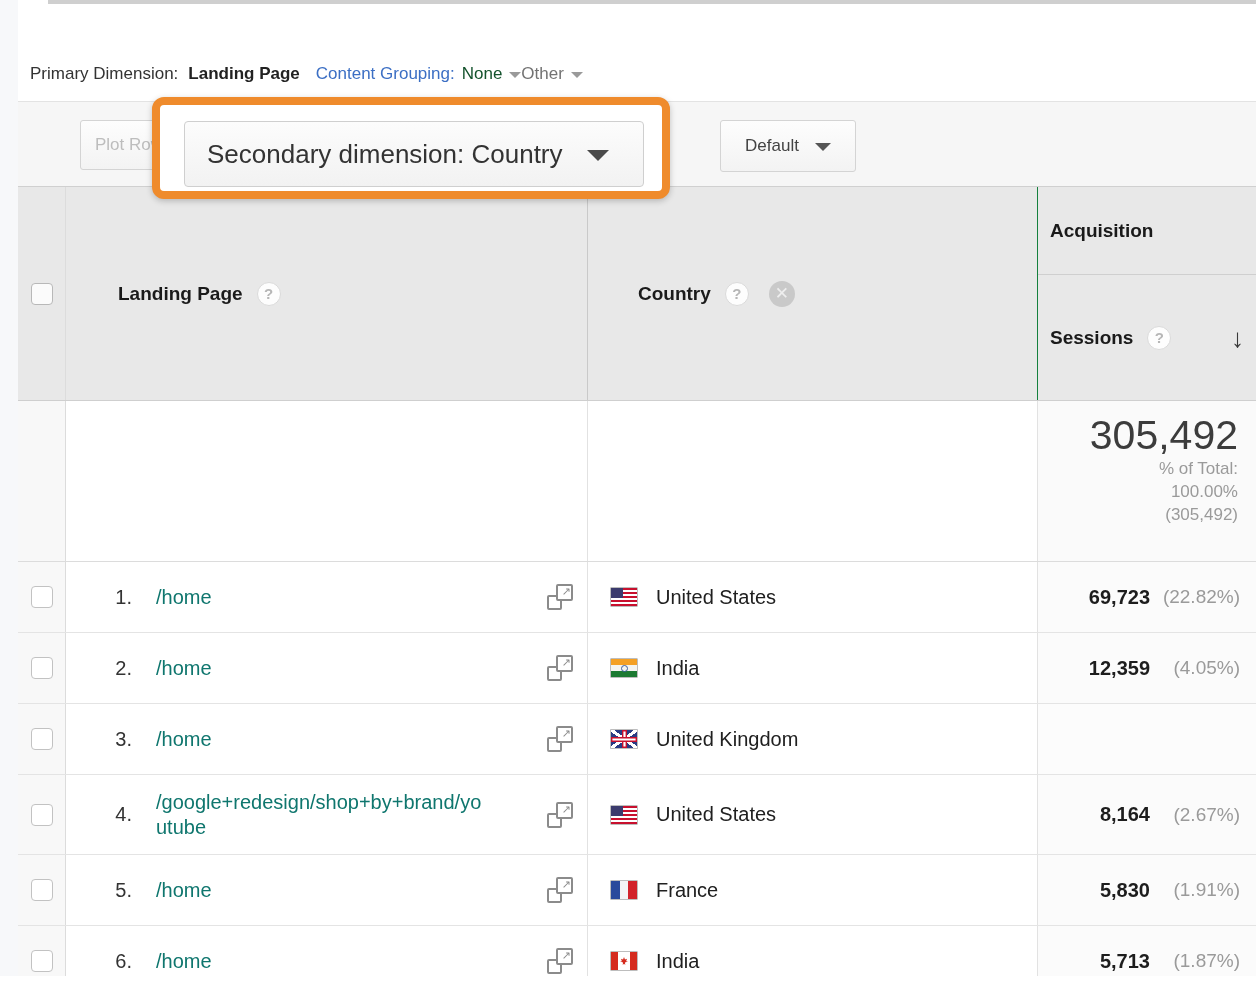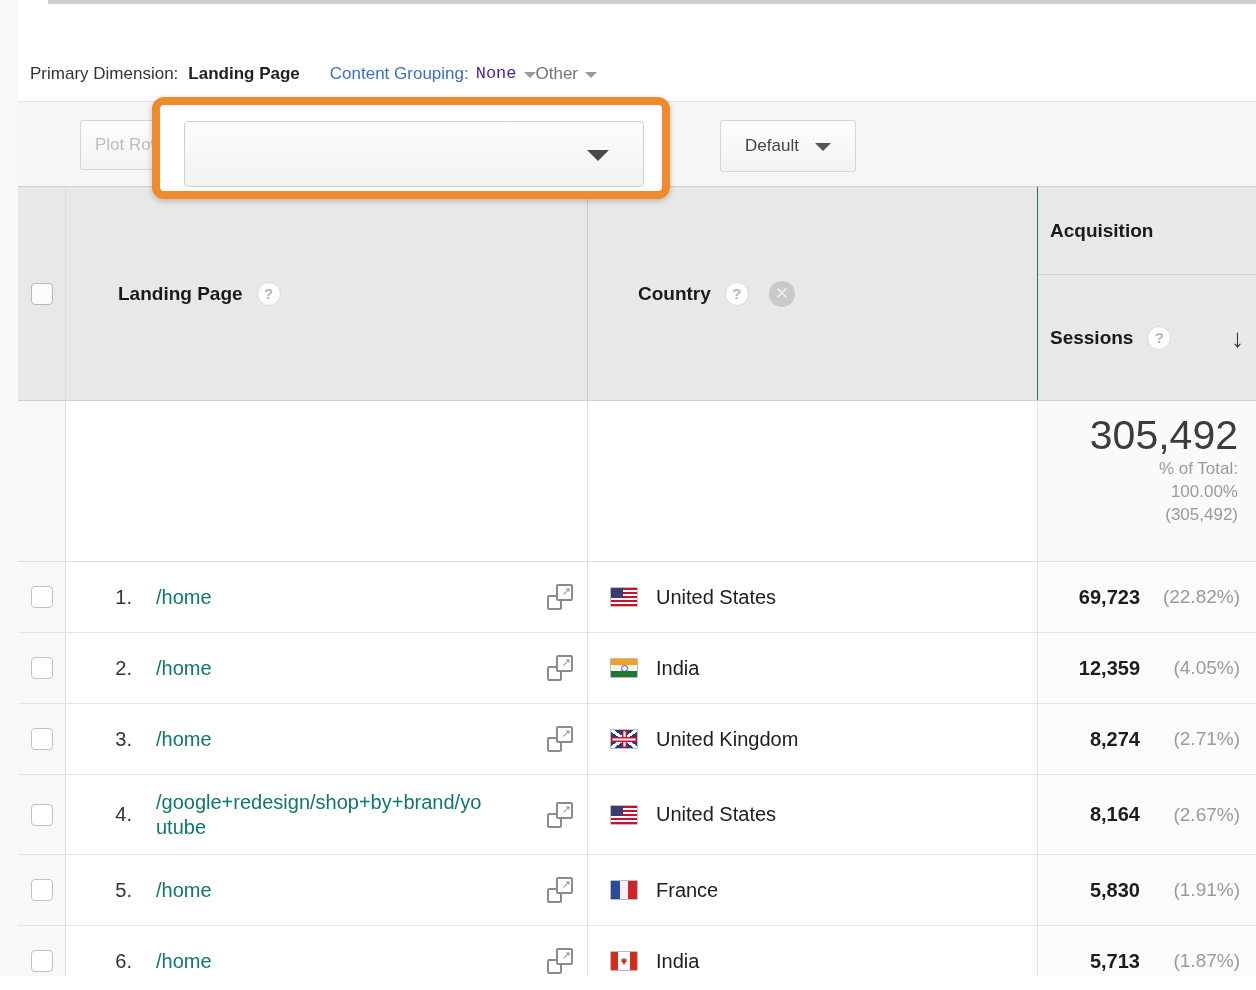--- a/index.html
+++ b/index.html
@@ -18,22 +18,22 @@
   .top-white{position:absolute;left:18px;top:4px;width:1238px;height:42px;background:#ffffff;}
 
   
   .dim-row{
     position:absolute;left:18px;top:46px;width:1238px;height:55px;
     background:#ffffff;display:flex;align-items:center;
     box-sizing:border-box;padding-left:12px;
   }
   .dim-label{font-size:17px;color:#333;}
   .dim-value{font-size:17px;font-weight:bold;color:#222;margin-left:10px;}
-  .dim-link{font-size:17px;color:#3c6fc4;margin-left:30px;}
-  .dim-none{font-size:17px;color:#4c1d95;margin-left:7px;font-family:Liberation Mono, monospace;}
+  .dim-link{font-size:17px;color:#3c6fc4;margin-left:16px;}
+  .dim-none{font-size:17px;color:#14532d;margin-left:7px;}
   .caret{
     display:inline-block;width:0;height:0;vertical-align:middle;
     border-left:6px solid transparent;border-right:6px solid transparent;
     border-top:6px solid #9a9a9a;margin-left:7px;position:relative;top:1px;
   }
   .dim-other{font-size:17px;color:#737373;}
 
   
   .toolbar{
     position:absolute;left:18px;top:101px;width:1238px;height:85px;
@@ -104,21 +104,21 @@
   .tot-ct{width:450px;flex:0 0 450px;box-sizing:border-box;border-right:1px solid #e2e2e2;background:#ffffff;}
   .tot-val{flex:1 1 auto;box-sizing:border-box;padding:12px 18px 0 0;text-align:right;background:#fafafa;}
   .tot-big{font-size:41px;color:#3c3c3c;font-weight:300;line-height:1.08;}
   .tot-sub{font-size:17px;color:#9a9a9a;line-height:1.22;margin-top:2px;}
 
   
   .row{display:flex;border-bottom:1px solid #e4e4e4;background:#fcfcfc;}
   .cell-check{width:48px;flex:0 0 48px;box-sizing:border-box;border-right:1px solid #dcdcdc;background:#f8f8f8;display:flex;align-items:center;justify-content:center;}
   .cell-lp{width:522px;flex:0 0 522px;box-sizing:border-box;border-right:1px solid #e2e2e2;background:#ffffff;display:flex;align-items:center;padding:0 14px 0 22px;}
   .cell-ct{width:450px;flex:0 0 450px;box-sizing:border-box;border-right:1px solid #e2e2e2;background:#ffffff;display:flex;align-items:center;padding-left:22px;}
-  .cell-val{flex:1 1 auto;box-sizing:border-box;background:#fbfbfb;display:flex;align-items:center;justify-content:flex-end;padding-right:16px;gap:14px;}
+  .cell-val{flex:1 1 auto;box-sizing:border-box;background:#fbfbfb;display:flex;align-items:center;justify-content:flex-end;padding-right:16px;gap:4px;}
 
   .rank{font-size:20px;color:#333;width:44px;flex:0 0 44px;text-align:right;}
   .lp-link{font-size:20px;color:#0f766e;margin-left:24px;max-width:330px;word-break:break-all;line-height:1.25;}
   .ext-icon{margin-left:auto;width:26px;height:26px;flex:0 0 26px;position:relative;}
   .ext-icon .sq-back{position:absolute;left:0;bottom:0;width:15px;height:15px;border:2px solid #8b8b8b;border-radius:2px;background:#ffffff;box-sizing:border-box;}
   .ext-icon .sq-front{position:absolute;right:0;top:0;width:17px;height:17px;border:2px solid #8b8b8b;border-radius:2px;background:#ffffff;box-sizing:border-box;}
   .ext-icon .arw{position:absolute;right:2px;top:2px;font-size:11px;color:#8b8b8b;line-height:1;}
 
   .flag{width:28px;height:20px;flex:0 0 28px;border:1px solid #bdbdbd;box-sizing:border-box;position:relative;overflow:hidden;border-radius:1px;}
   .country-name{font-size:20px;color:#202020;margin-left:18px;}
@@ -172,20 +172,21 @@
       <span>Plot Rows</span>
     </div>
     <div class="btn btn-default">
       <span>Default</span>
       <span class="caret"></span>
     </div>
   </div>
 
   <div class="highlight-box">
     <div class="btn-secondary">
+      <span>Secondary dimension: Country</span>
       <span class="caret"></span>
     </div>
   </div>
 
   <div class="table">
 
     <div class="thead">
       <div class="col-check">
         <div class="checkbox hdr"></div>
       </div>
@@ -279,24 +280,20 @@
               <span class="sq-front"></span>
               <span class="arw">↗</span>
             </span>
           </div>
           <div class="cell-ct">
             <span class="flag f-gb">
               <span class="gb-v"></span>
             </span>
             <span class="country-name">United Kingdom</span>
           </div>
-          <div class="cell-val">
-            <span class="val-num">8,274</span>
-            <span class="val-pct">(2.71%)</span>
-          </div>
         </div>
         <div class="row" style="height: 79px;">
           <div class="cell-check">
             <div class="checkbox"></div>
           </div>
           <div class="cell-lp">
             <span class="rank">4.</span>
             <a class="lp-link">/google+redesign/shop+by+brand/youtube</a>
             <span class="ext-icon">
               <span class="sq-back"></span>

